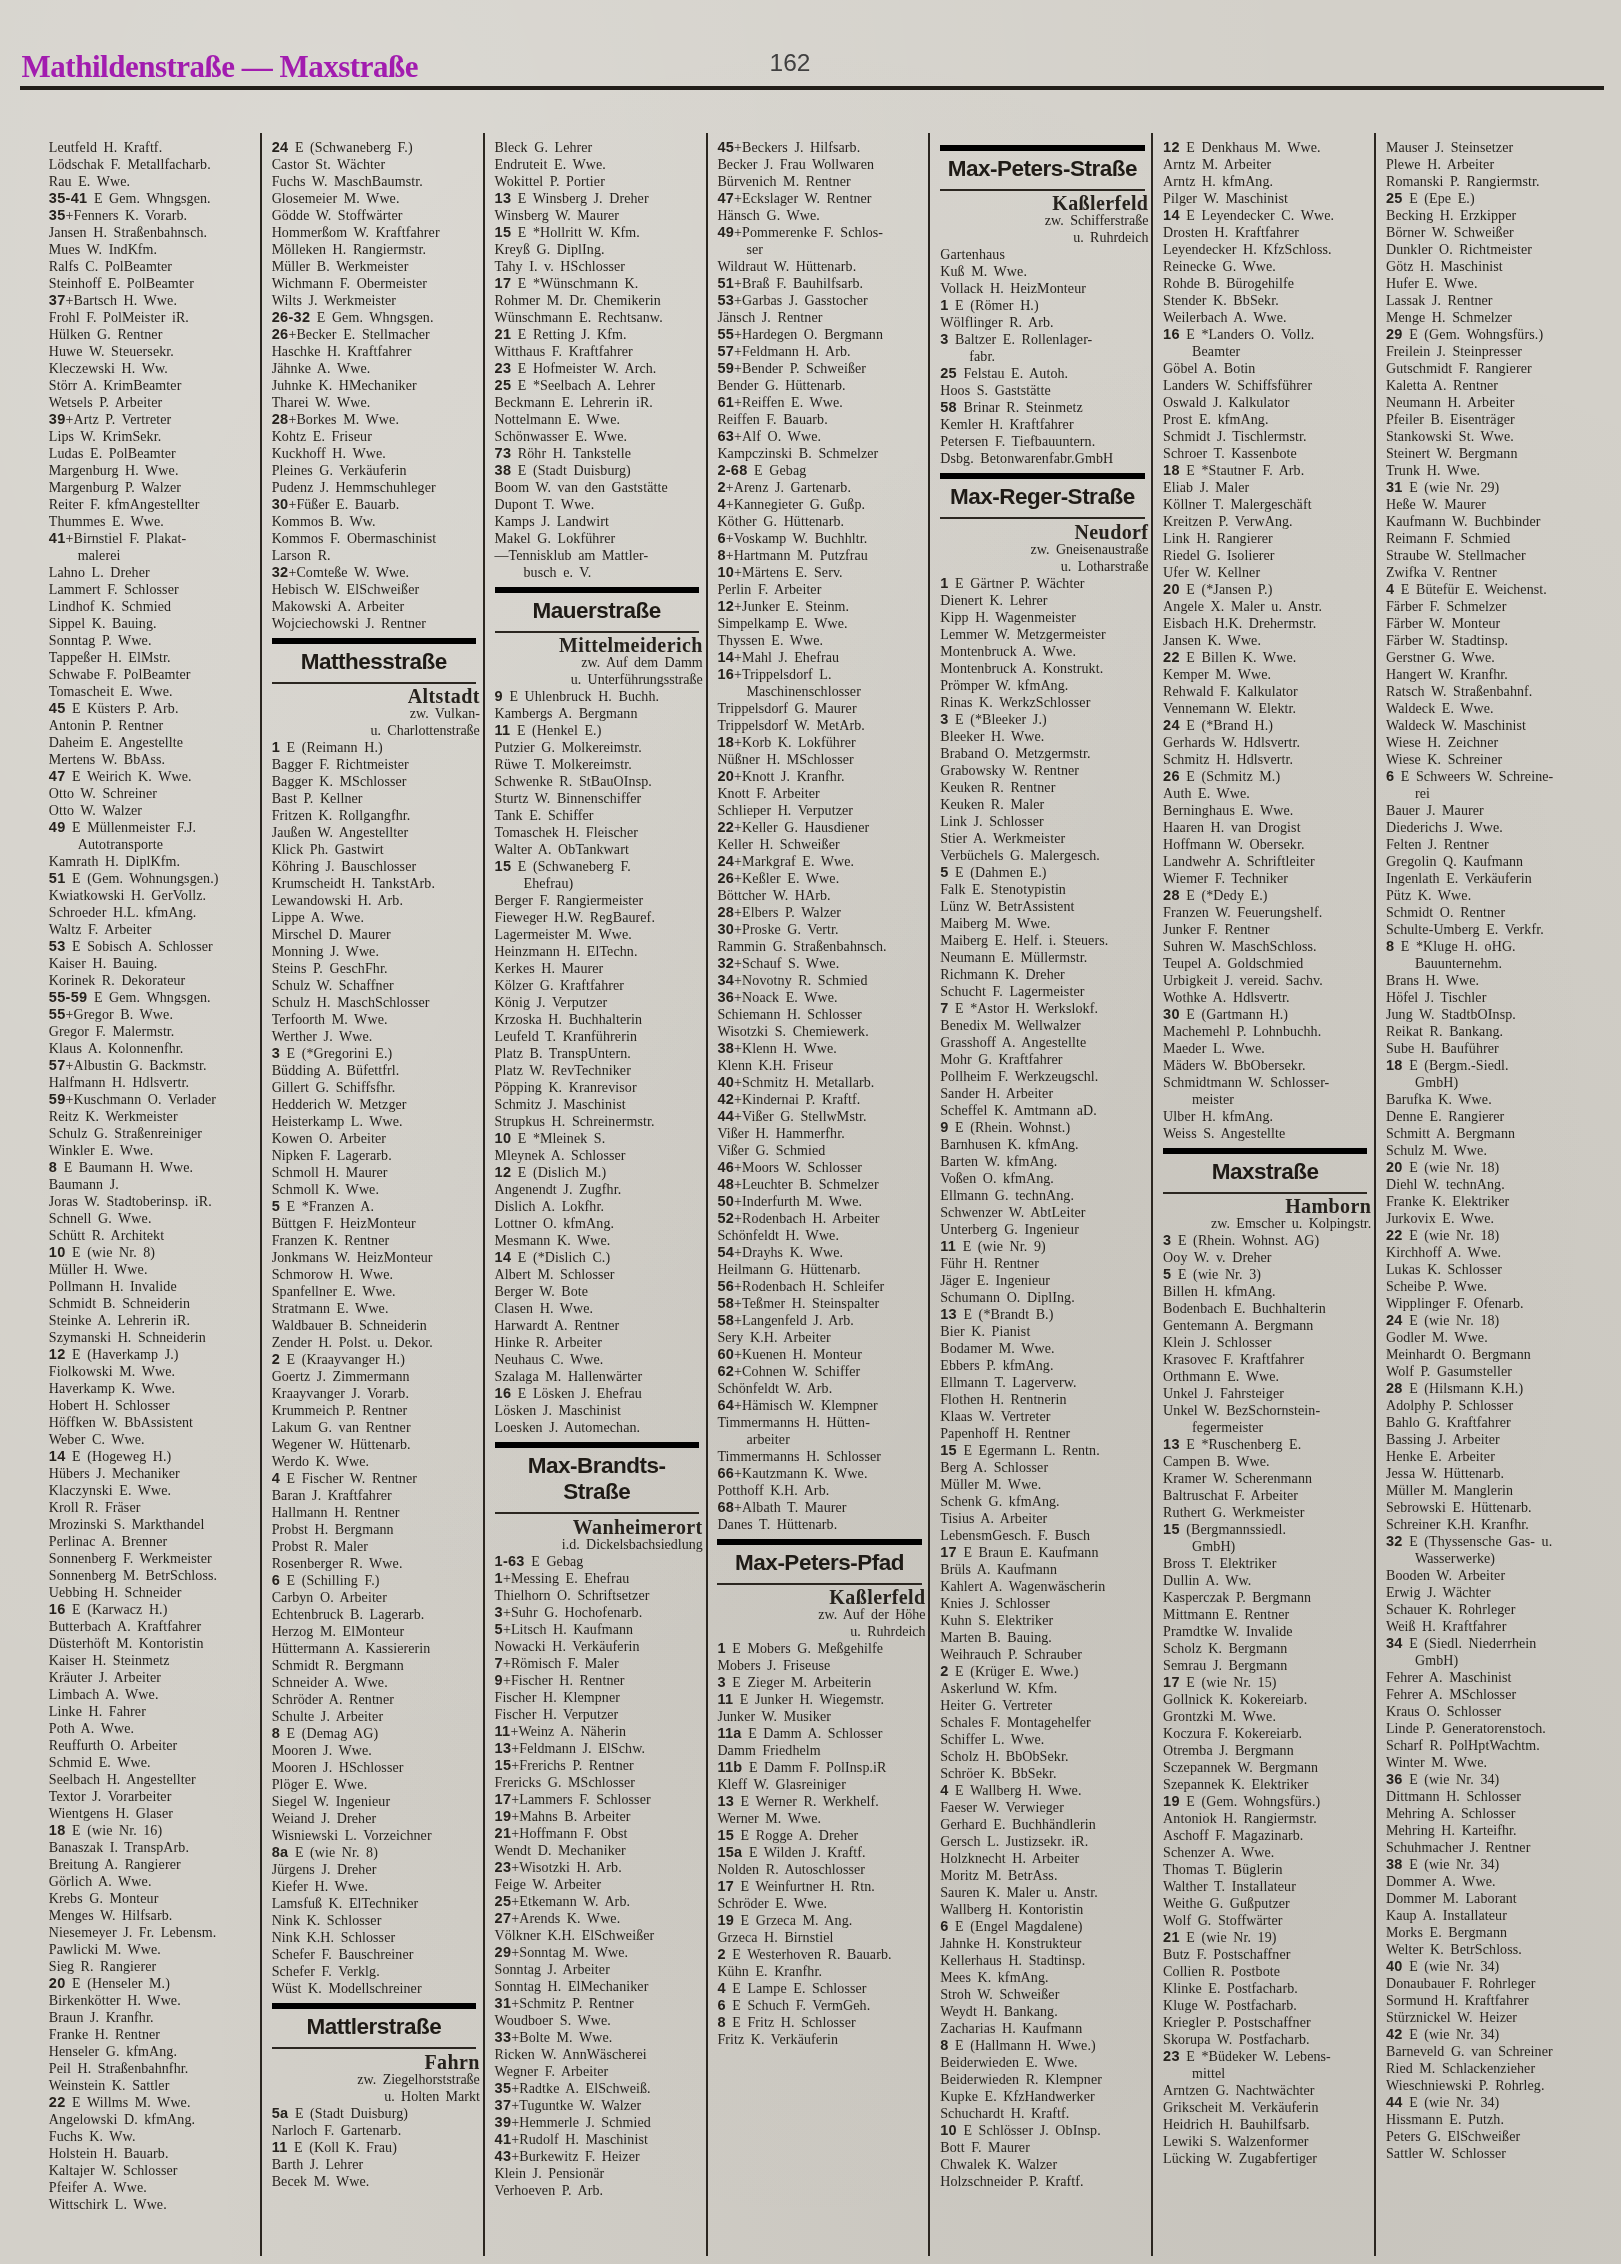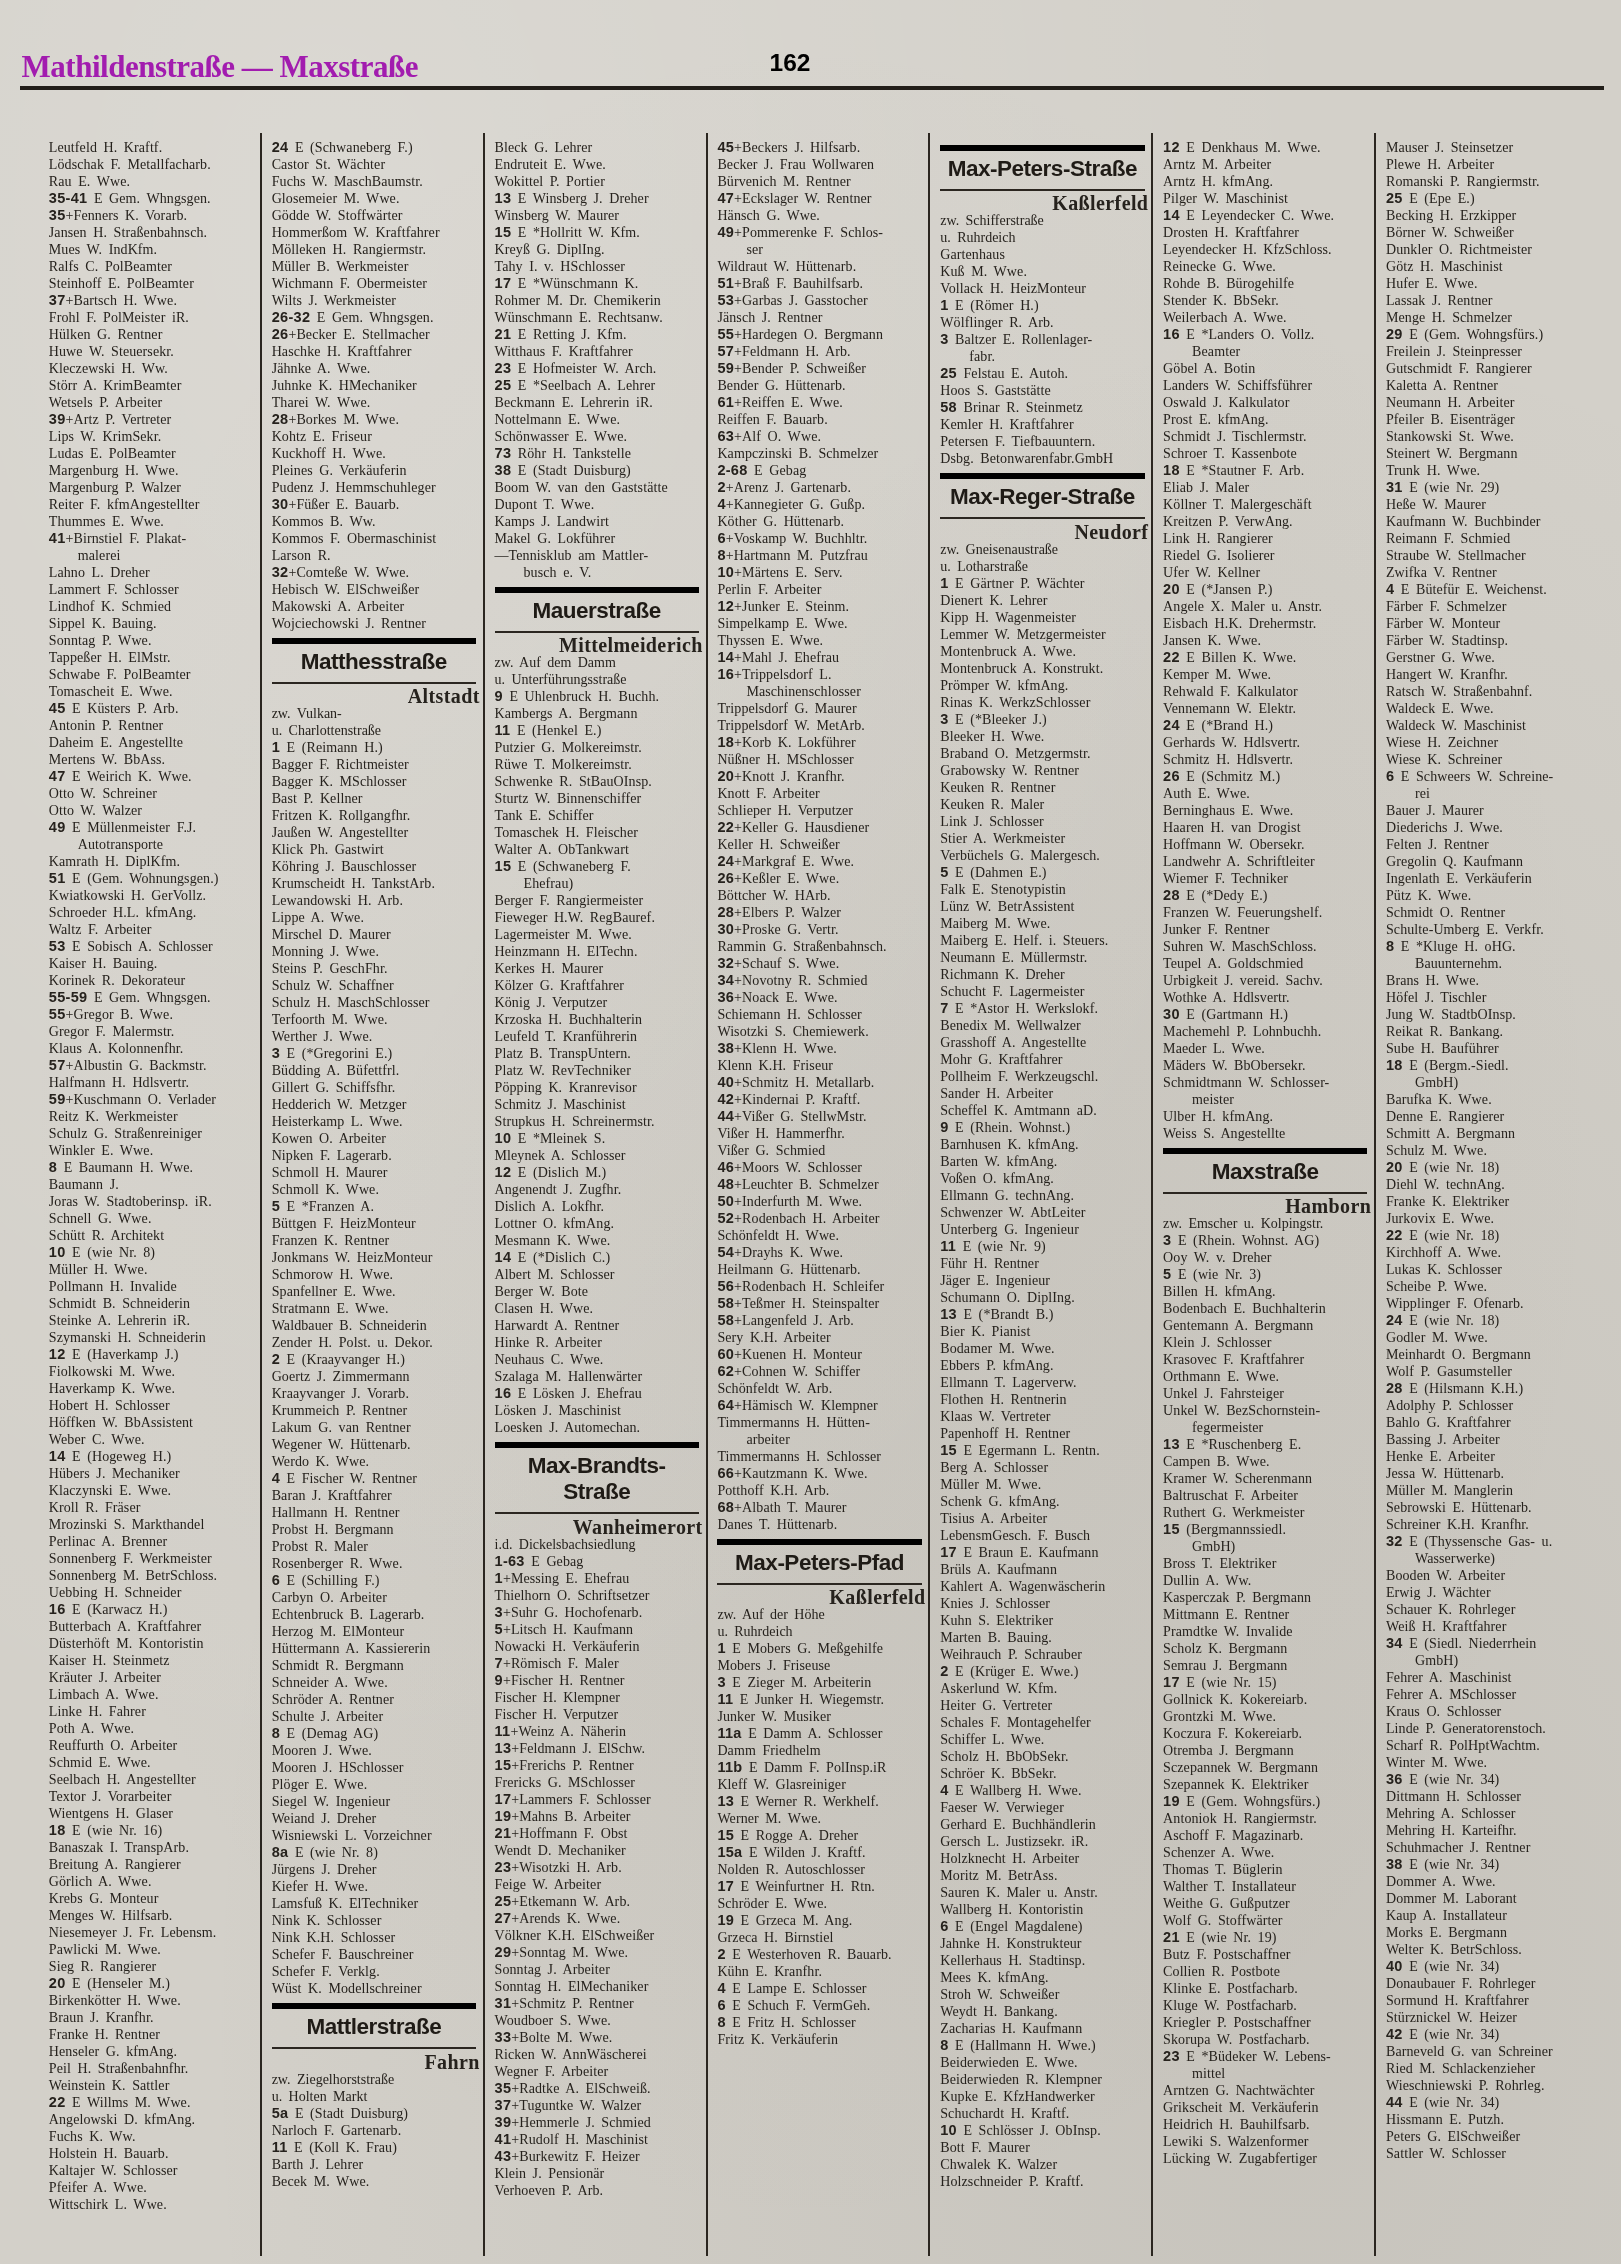--- a/index.html
+++ b/index.html
@@ -15,21 +15,21 @@
   }
   .pagehead{position:absolute;top:49px;left:21.6px;right:13.7px;height:35px;}
   .head-title{
     position:absolute;left:0;top:0;
     font-family:Liberation Serif, serif;
     font-weight:bold;font-size:31px;letter-spacing:-0.5px;color:#a21caf;
   }
   .head-pageno{
     position:absolute;left:748px;top:0;
     font-family:"Liberation Sans","DejaVu Sans",sans-serif;
-    font-weight:bold;font-size:24.5px;color:#000000;
+    font-weight:normal;font-size:24.5px;color:#404040;
   }
   .head-rule{position:absolute;top:86px;left:19.6px;width:1584px;height:3.9px;background:#221e19;}
   .cols{
     position:absolute;top:95px;left:39px;width:1558px;height:2156px;
     display:flex;align-items:stretch;margin-top:38px;
   }
   .col{
     flex:1 1 0;min-width:0;overflow:hidden;
     padding:5.9px 2.9px 0 9.8px;
     border-left:2px solid #2b2620;
@@ -52,21 +52,21 @@
   }
   .street-name{
     font-family:"Liberation Sans","DejaVu Sans",sans-serif;
     font-weight:bold;font-size:22.5px;letter-spacing:-0.5px;color:#1f1b16;
   }
   .district{
     font-size:20px;line-height:17px;font-weight:bold;
     text-align:right;letter-spacing:0.4px;
   }
   .between{
-    font-size:14px;line-height:17px;text-align:left;word-spacing:2.9px;
+    font-size:14px;line-height:17px;text-align:right;word-spacing:2.9px;
   }
 </style>
 </head>
 <body>
 
 <div class="pagehead">
   <div class="head-title">Mathildenstraße — Maxstraße</div>
   <div class="head-pageno">162</div>
 </div>
 <div class="head-rule"></div>

